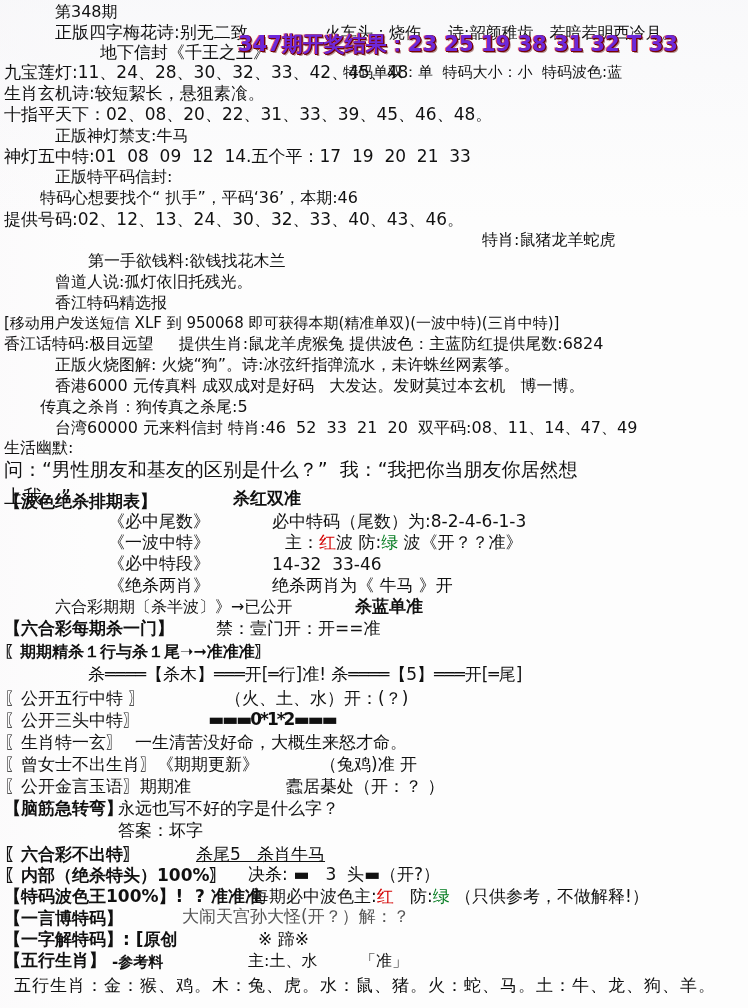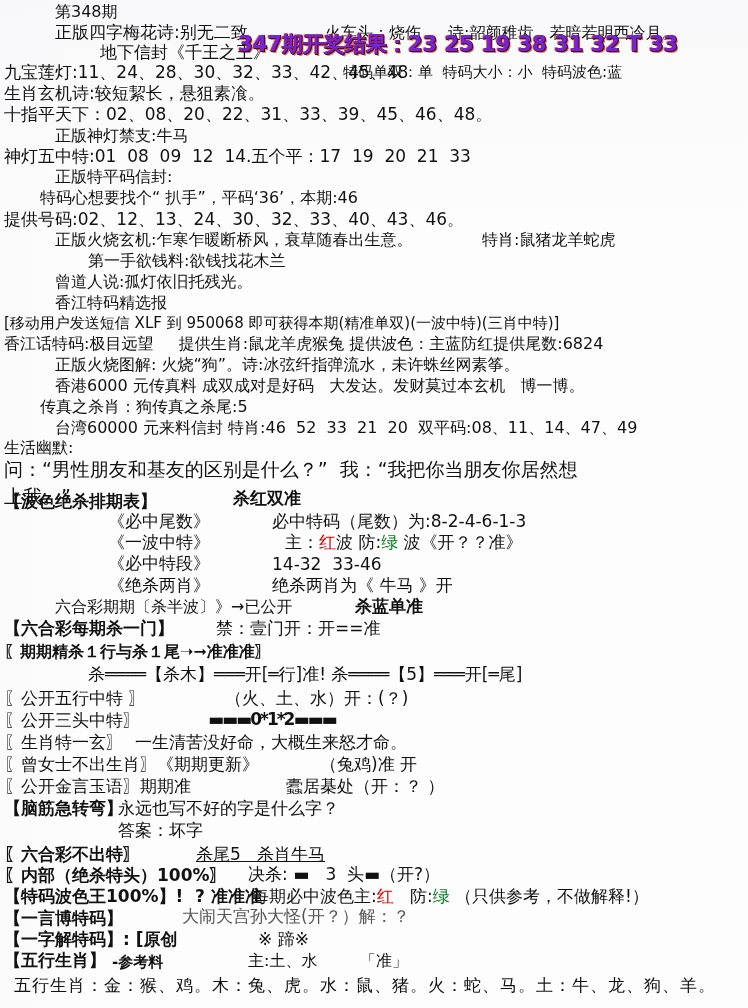--- a/index.html
+++ b/index.html
@@ -84,21 +84,20 @@
   <div class="ln t16" style="position:absolute;left:55px;top:128px;">正版神灯禁支:牛马</div>
 
   <div class="ln t17" style="position:absolute;left:4px;top:148px;">神灯五中特:01  08  09  12  14.五个平：17  19  20  21  33</div>
 
   <div class="ln t16" style="position:absolute;left:55px;top:169px;">正版特平码信封:</div>
 
   <div class="ln t16" style="position:absolute;left:4px;top:190px;margin-left:36px;">特码心想要找个“ 扒手”，平码‘36’，本期:46</div>
 
   <div class="ln t17" style="position:absolute;left:4px;top:211px;">提供号码:02、12、13、24、30、32、33、40、43、46。</div>
 
-  <div class="ln t16" style="position:absolute;left:55px;top:232px;">正版火烧玄机:乍寒乍暖断桥风，衰草随春出生意。</div>
   <div class="ln t16" style="position:absolute;left:482px;top:232px;">特肖:鼠猪龙羊蛇虎</div>
 
   <div class="ln t16" style="position:absolute;left:88px;top:253px;">第一手欲钱料:欲钱找花木兰</div>
 
   <div class="ln t16" style="position:absolute;left:55px;top:274px;">曾道人说:孤灯依旧托残光。</div>
 
   <div class="ln t16" style="position:absolute;left:55px;top:295px;">香江特码精选报</div>
 
   <div class="ln t15" style="position:absolute;left:4px;top:316px;">[移动用户发送短信 XLF 到 950068 即可获得本期(精准单双)(一波中特)(三肖中特)]</div>
 

